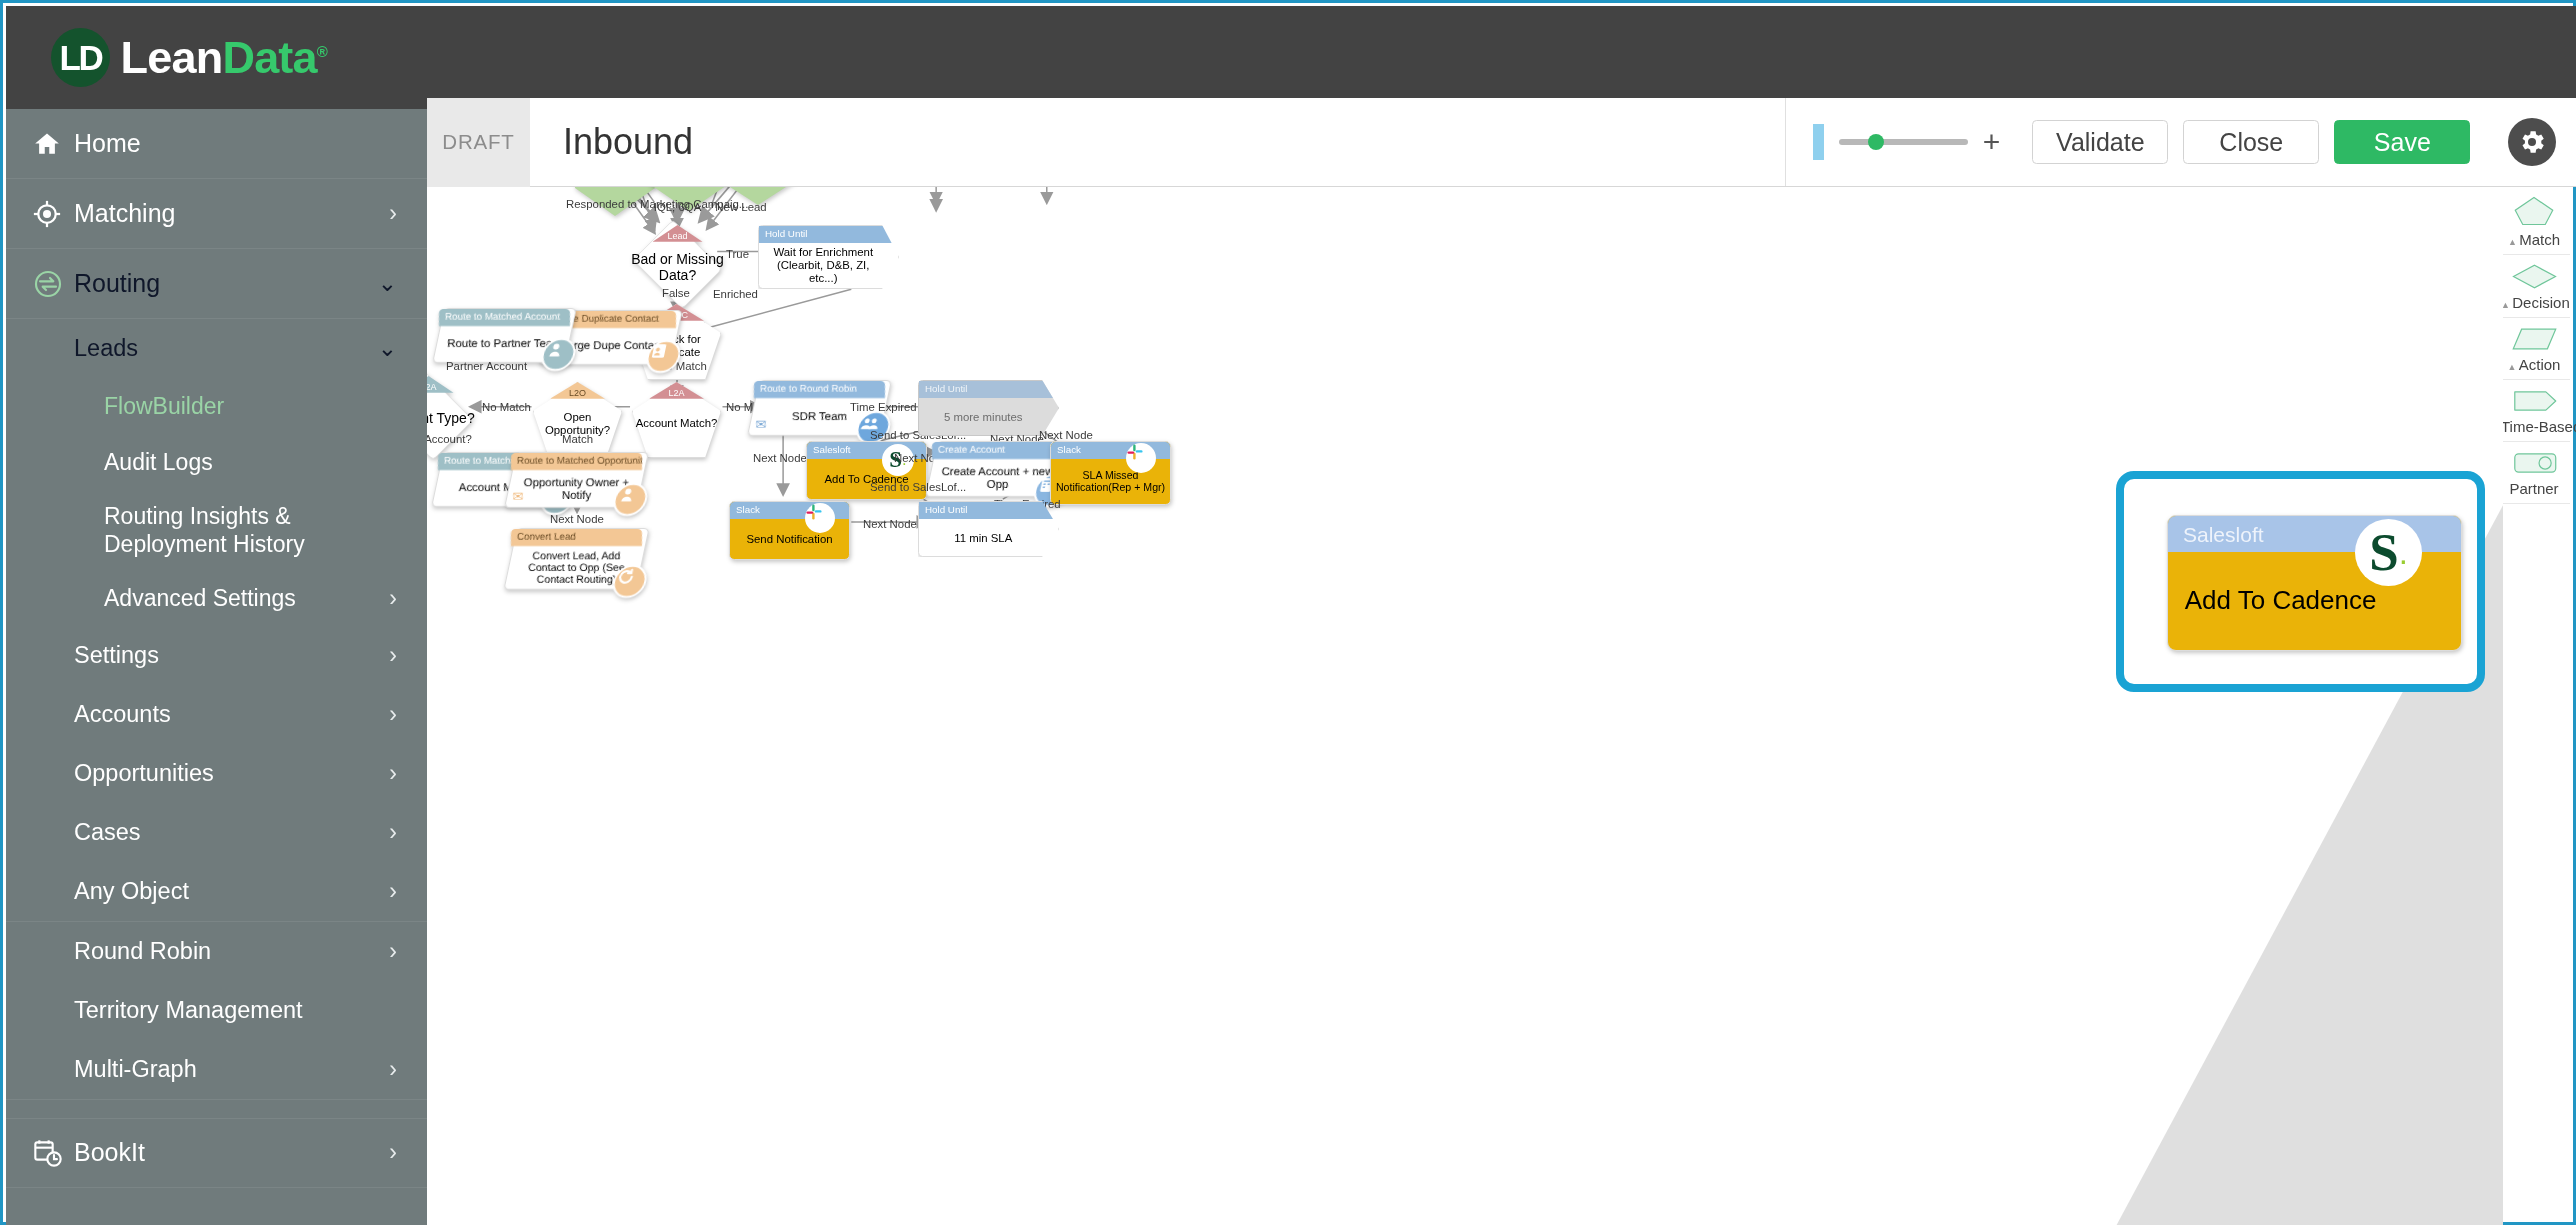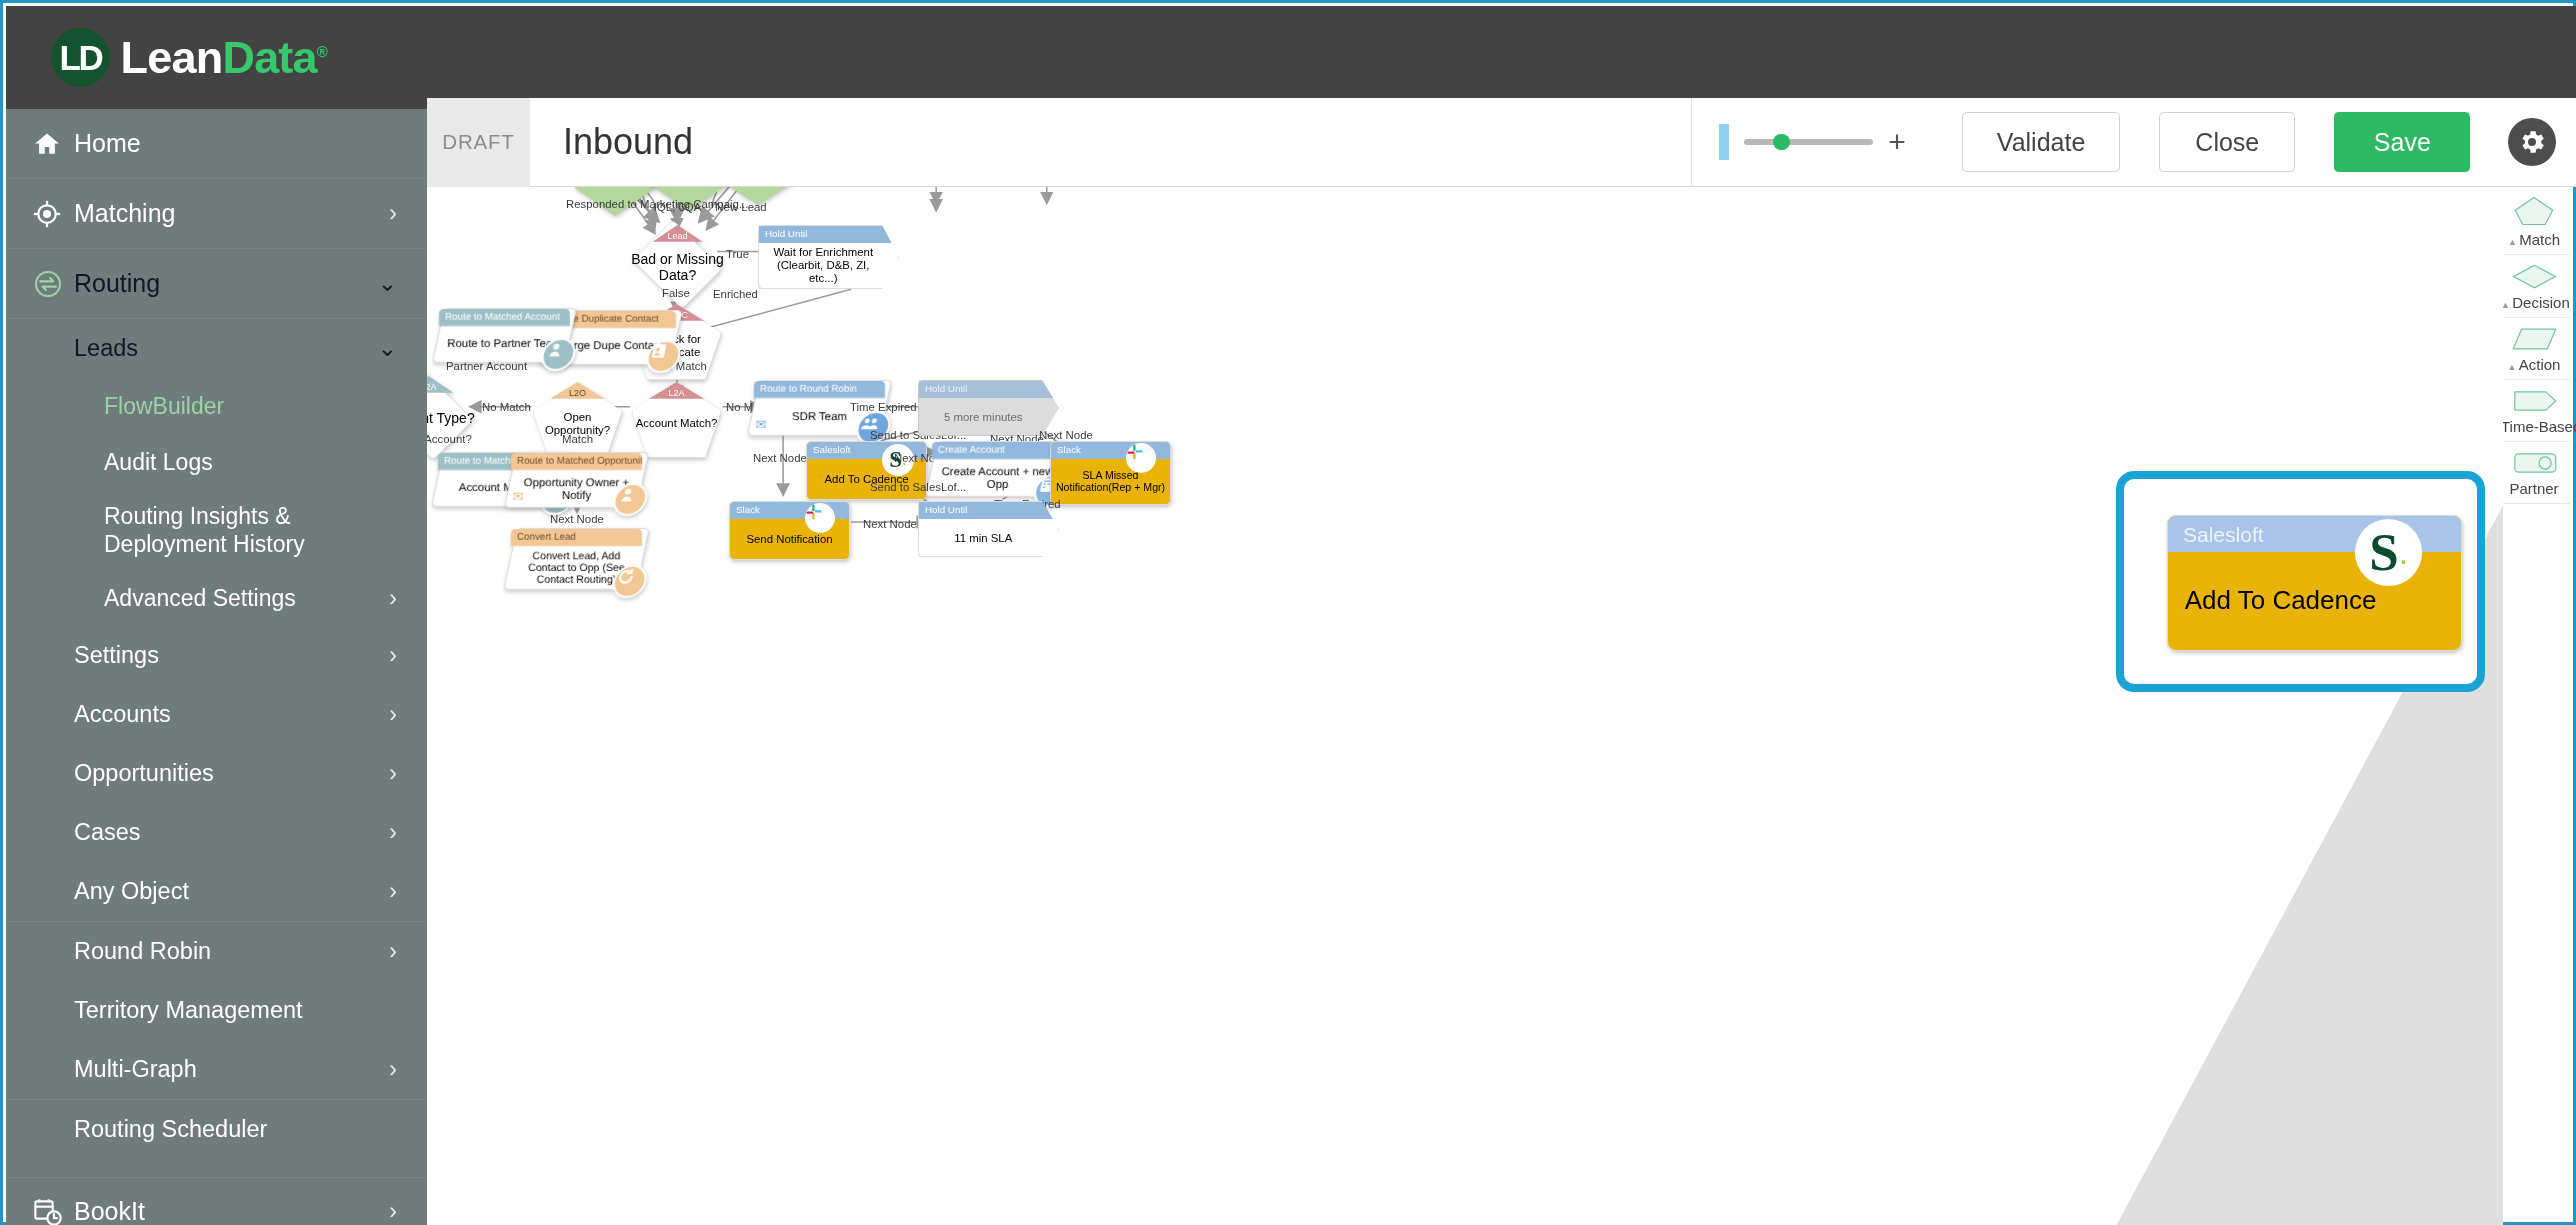--- a/index.html
+++ b/index.html
@@ -81,25 +81,25 @@
   #toolbar-right {
     margin-left: auto; display:flex; align-items:center; height:100%;
     border-left: 0.8px solid #e0e0e0; padding: 0 0 0 27px;
   }
   .zoom-wrap { display:flex; align-items:center; gap: 15px; margin-right: 32px; }
   .zoom-minus { width: 10.6px; height: 36px; background: #8fd0ee; }
   .zoom-track { position:relative; width: 129px; height: 6px; background:#b8b8b8; border-radius: 3px; }
   .zoom-thumb { position:absolute; left: 29px; top:-5.3px; width: 16.7px; height: 16.7px; border-radius: 50%; background:#2eb964; }
   .zoom-plus { font-size: 30px; color:#555; line-height: 1; }
   .tb-btn {
-    height: 60px; min-width: 136px; padding: 0 34px;
+    height: 44px; min-width: 136px; padding: 0 12px;
     border: 0.8px solid #d3d3d3; border-radius: 4.5px;
     background:#fff; color:#444; font-size: 25px;
     display:flex; align-items:center; justify-content:center;
-    margin-right: 15px; cursor:pointer;margin-left:24px;
+    margin-right: 15px; cursor:pointer;
   }
   .tb-btn.primary { background:#2eb964; border-color:#2eb964; color:#fff; }
   #gear-btn {
     width: 48px; height: 48px; border-radius: 50%;
     background:#4d4d4d; color:#fff; display:flex; align-items:center; justify-content:center;
     margin-left: 23px; margin-right: 19.7px; cursor:pointer;
   }
 
   
   #palette {
@@ -328,23 +328,20 @@
     <div class="nav-item lvl2">
       <span class="nav-label">Territory Management</span>
     </div>
     <div class="nav-item lvl2">
       <span class="nav-label">Multi-Graph</span>
       <span class="chev">›</span>
     </div>
 
     <div class="sep"></div>
 
-    <div class="nav-item lvl2">
-      <span class="nav-label">Routing Scheduler</span>
-    </div>
 
     <div class="sep" style="margin-top:18px"></div>
 
     <div class="nav-item">
       <span class="nav-ico">
         <svg width="32" height="32" viewBox="0 0 24 24" fill="none" stroke="#fff" stroke-width="1.6">
           <rect x="2.5" y="4" width="13" height="13" rx="1.5"></rect>
           <line x1="2.5" y1="8" x2="15.5" y2="8"></line>
           <line x1="5.5" y1="2.5" x2="5.5" y2="5"></line>
             <line x1="12.5" y1="2.5" x2="12.5" y2="5"></line>

